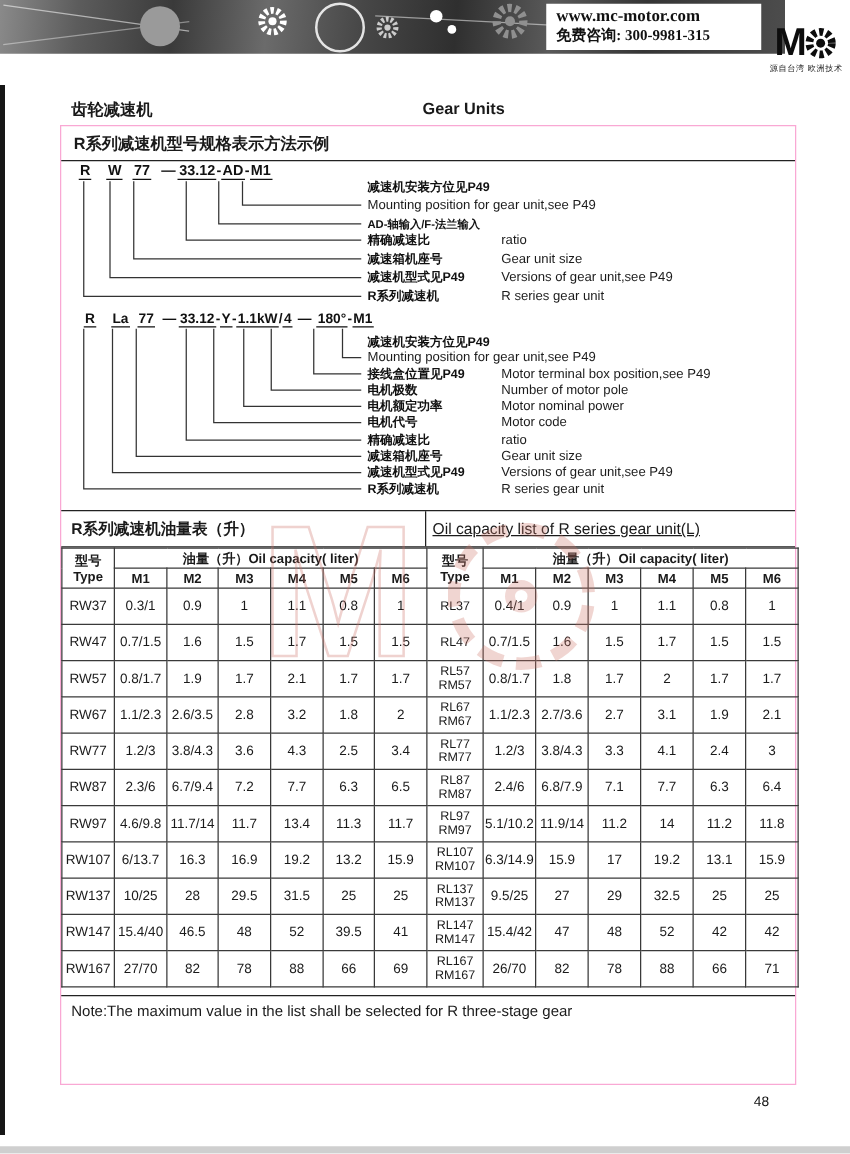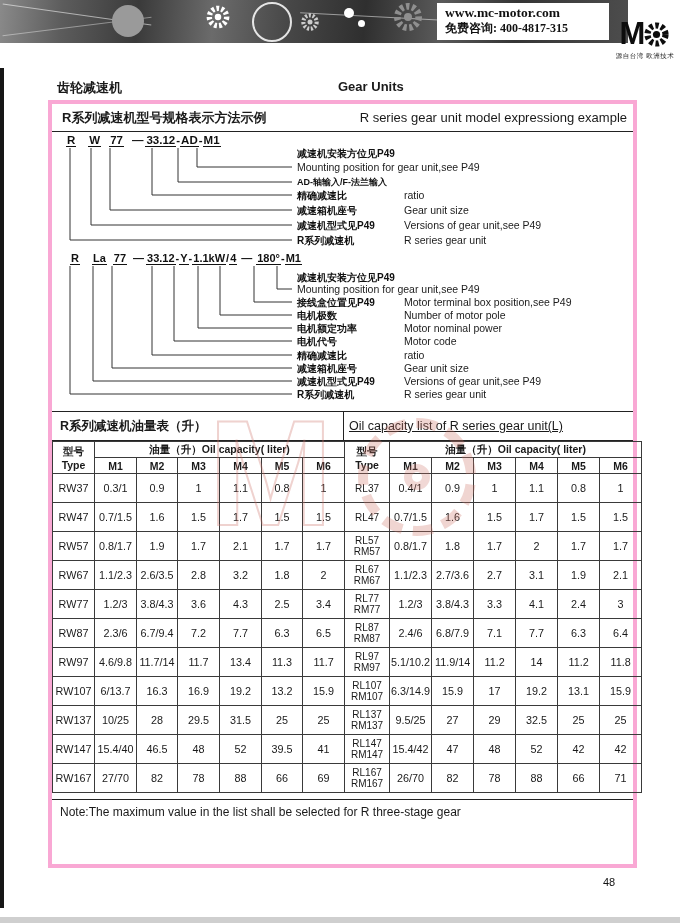--- a/index.html
+++ b/index.html
@@ -27,21 +27,21 @@
 
   
   .leftbar{position:absolute;left:0;top:68px;width:4px;height:840px;background:#161616;}
   .bottombar{position:absolute;left:0;top:917px;width:680px;height:6px;background:#cfcfcf;}
   .page-num{position:absolute;left:603px;top:876px;font-size:11px;color:#111;}
 
   .hdr-cn{position:absolute;left:57px;top:79px;font-size:13px;font-weight:bold;}
   .hdr-en{position:absolute;left:338px;top:79px;font-size:13px;font-weight:bold;}
 
   
-  .mainbox{position:absolute;left:48px;top:100px;width:589px;height:768px;border:4px solid #f9a8d4;box-sizing:border-box;}
+  .mainbox{position:absolute;left:48px;top:100px;width:589px;height:768px;border:1px solid #f9a8d4;box-sizing:border-box;}
   .title-row{position:absolute;left:0;top:0;width:100%;height:28px;border-bottom:1px solid #222;box-sizing:border-box;}
   .title-cn{position:absolute;left:10px;top:0;line-height:27px;font-size:13px;font-weight:bold;}
   .title-en{position:absolute;right:6px;top:0;line-height:27px;font-size:13px;}
 
   
   .diagrams{position:absolute;left:0;top:28px;width:587px;height:279px;}
   .diagrams svg.conn{position:absolute;left:0;top:0;}
   .code{position:absolute;font-size:11.5px;font-weight:bold;white-space:nowrap;color:#111;}
   .code span{display:inline-block;}
   .code .u{border-bottom:1.5px solid #111;padding:0 1px;}
@@ -99,21 +99,21 @@
     <svg class="shape" style="left:300px;top:12px" width="20" height="20" viewBox="0 0 24 24">
       <circle cx="12" cy="12" r="8" fill="none" stroke="#cccccc" stroke-width="5" stroke-dasharray="2.5 2"></circle>
       <circle cx="12" cy="12" r="3" fill="#cccccc"></circle>
     </svg>
     <svg class="shape" style="left:392px;top:1px" width="32" height="32" viewBox="0 0 24 24">
       <circle cx="12" cy="12" r="8" fill="none" stroke="#8f8f8f" stroke-width="5" stroke-dasharray="2.5 2"></circle>
       <circle cx="12" cy="12" r="3" fill="#8f8f8f"></circle>
     </svg>
     <div class="info-box">
       <div class="info-site">www.mc-motor.com</div>
-      <div class="info-phone">免费咨询: 400-4817-315</div>
+      <div class="info-phone">免费咨询: 300-9981-315</div>
     </div>
   </div>
 
   <div class="logo">
     <div class="logo-row">
       <span class="logo-m">M</span>
       <svg width="27" height="27" viewBox="0 0 24 24">
         <circle cx="12" cy="12" r="8" fill="none" stroke="#0d0d0d" stroke-width="5.5" stroke-dasharray="3 2.2"></circle>
         <circle cx="12" cy="12" r="3.2" fill="#0d0d0d"></circle>
       </svg>
@@ -130,21 +130,20 @@
     <span class="wm-m">M</span>
     <span class="wm-gear">
         <span class="wm-gear-inner"></span>
       </span>
   </div>
 
   <div class="mainbox">
 
     <div class="title-row">
       <span class="title-cn">R系列减速机型号规格表示方法示例</span>
-      <span class="title-en">R series gear unit model expressiong example</span>
     </div>
 
     <div class="diagrams">
 
       <svg class="conn" width="587" height="279" viewBox="0 0 587 279">
         <g stroke="#333" stroke-width="1" fill="none">
           <polyline points="145,16 145,35 240,35"></polyline>
           <polyline points="126,16 126,50 240,50"></polyline>
           <polyline points="100,16 100,63 240,63"></polyline>
           <polyline points="58,16 58,78 240,78"></polyline>

